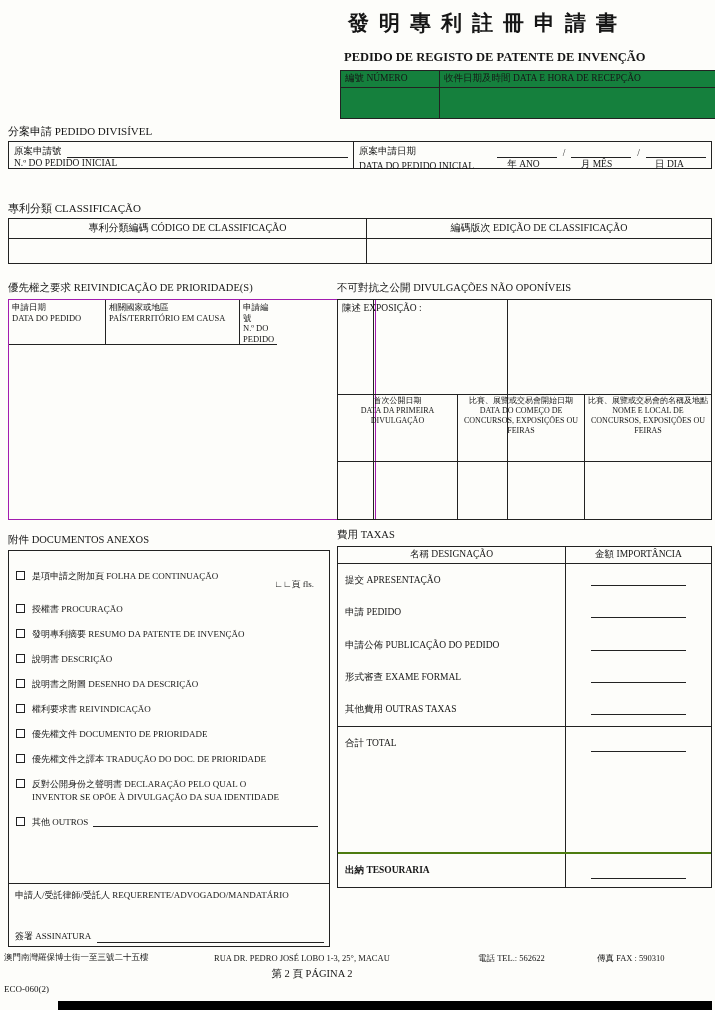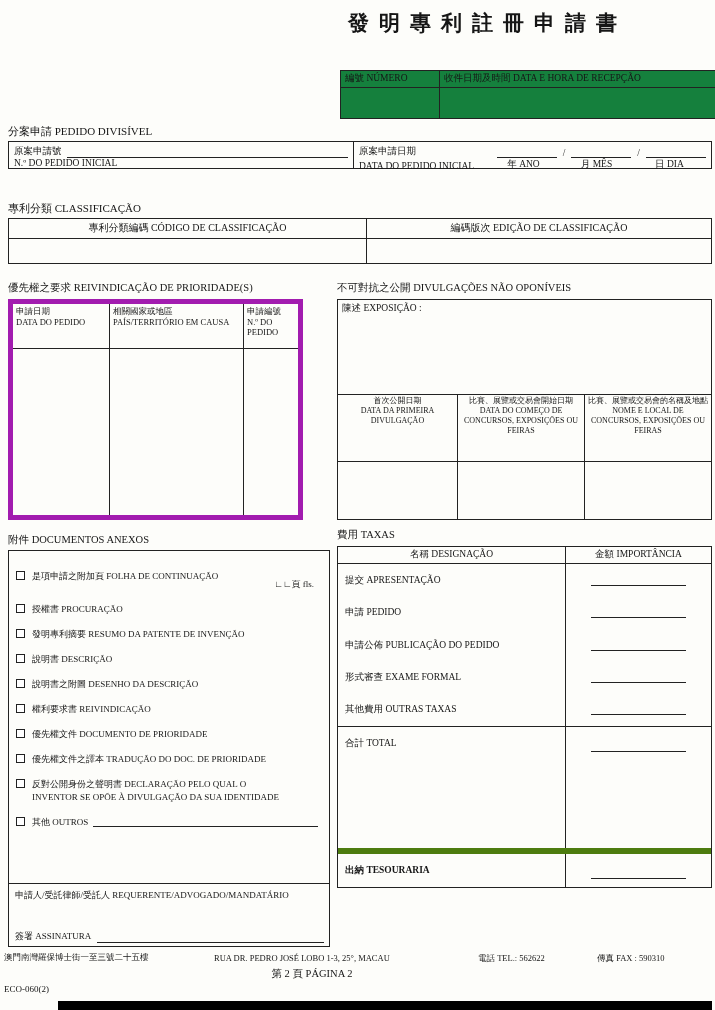--- a/index.html
+++ b/index.html
@@ -41,21 +41,21 @@
   .class-row { display:flex; }
   .class-row.head { border-bottom:1px solid #222; }
   .class-row.head > div { padding:2px 4px; font-size:10px; text-align:center; height:19px; }
   .class-row.body > div { height:24px; }
   .cc1 { width:358px; border-right:1px solid #222; }
   .cc2 { flex:1; }
 
   
   .priority-label { left:8px; top:281px; font-size:10.5px; }
   .disclosure-label { left:337px; top:281px; font-size:10.5px; }
-  .priority-table { position:absolute; left:8px; top:299px; width:295px; height:221px; border:5px solid #a21caf; display:flex; flex-direction:column; }
+  .priority-table { position:absolute; left:8px; top:299px; width:368px; height:221px; border:1px solid #a21caf; display:flex; }
   .p-head { display:flex; border-bottom:1px solid #222; height:45px; }
   .p-head .p-col { padding:2px 3px; font-size:8.5px; line-height:1.25; }
   .p-body { display:flex; flex:1; }
   .p1 { width:97px; border-right:1px solid #222; }
   .p2 { width:134px; border-right:1px solid #222; }
   .p3 { flex:1; }
 
   .disc-table { position:absolute; left:337px; top:299px; width:375px; height:221px; border:1px solid #222; display:flex; flex-direction:column; }
   .disc-expo { height:95px; border-bottom:1px solid #222; padding:2px 4px; font-size:9.5px; }
   .disc-head { display:flex; border-bottom:1px solid #222; height:67px; text-align:center; }
@@ -84,40 +84,41 @@
   .fees-table { position:absolute; left:337px; top:546px; width:375px; height:342px; border:1px solid #222; display:flex; flex-direction:column; font-size:9.5px; }
   .fees-head { display:flex; border-bottom:1px solid #222; height:17px; text-align:center; }
   .fees-head > div { padding-top:1px; }
   .f-name { width:228px; border-right:1px solid #222; }
   .f-amt { flex:1; }
   .fees-items { border-bottom:1px solid #222; height:163px; display:flex; flex-direction:column; }
   .fee-row { display:flex; flex:1; }
   .fee-row .f-name { display:flex; align-items:center; padding-left:7px; }
   .fee-row .f-amt { display:flex; justify-content:center; align-items:center; }
   .f-amt .blank { width:95px; }
-  .fees-total { display:flex; height:127px; border-bottom:6px solid #4d7c0f; }
+  .fees-total { display:flex; height:127px; border-bottom:2px solid #4d7c0f; }
   .fees-total .f-name, .fees-treasury .f-name { padding:10px 0 0 7px; }
   .fees-total .f-amt, .fees-treasury .f-amt { display:flex; justify-content:center; align-items:flex-start; padding-top:14px; }
   .fees-treasury { display:flex; flex:1;font-weight:bold; }
 
   
   .footer-address-zh { position:absolute; left:4px; top:952px; font-size:8.5px; }
   .footer-address-pt { position:absolute; left:214px; top:953px; font-size:8.5px; }
   .footer-tel { position:absolute; left:478px; top:953px; font-size:8.5px; }
   .footer-fax { position:absolute; left:597px; top:953px; font-size:8.5px; }
   .footer-page { position:absolute; left:0; width:624px; top:967px; text-align:center; font-size:10.5px; }
   .footer-code { position:absolute; left:4px; top:984px; font-size:9px; }
   .scan-bar { position:absolute; left:58px; top:1001px; width:654px; height:9px; background:#000; }
 </style>
 </head>
 <body>
 
 <div class="page">
 
   <div class="title-zh">發明專利註冊申請書</div>
+  <div class="title-pt">PEDIDO DE REGISTO DE PATENTE DE INVENÇÃO</div>
 
   <div class="reg-table">
     <div class="reg-row reg-head">
       <div class="reg-cell c1">編號 NÚMERO</div>
       <div class="reg-cell c2">收件日期及時間 DATA E HORA DE RECEPÇÃO</div>
     </div>
     <div class="reg-row reg-body">
       <div class="reg-cell c1"></div>
       <div class="reg-cell c2"></div>
     </div>

